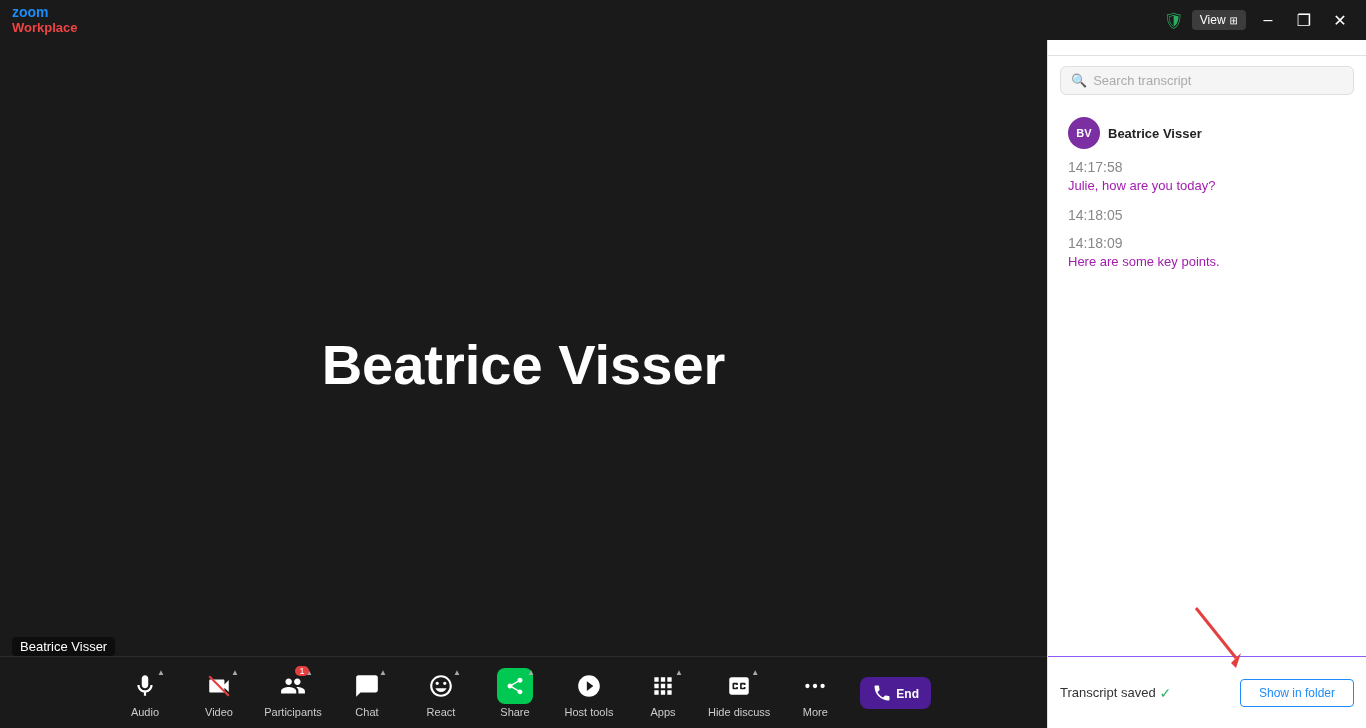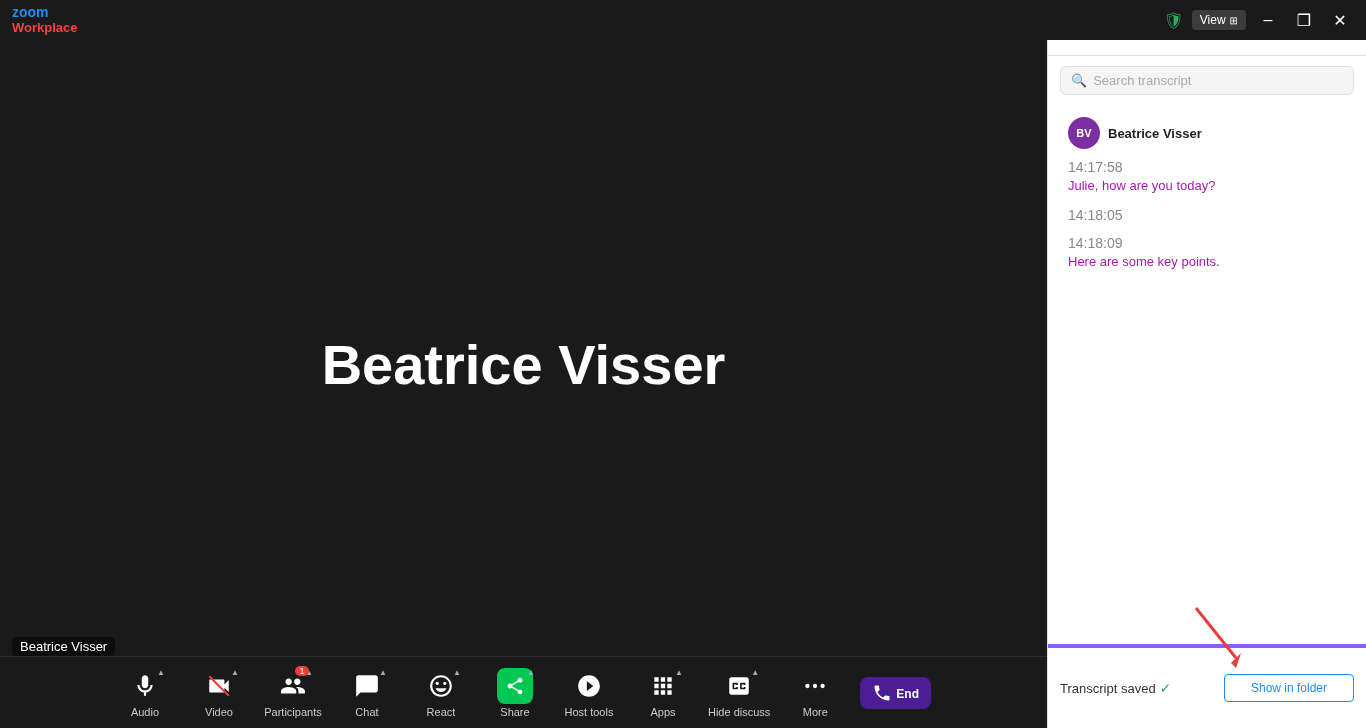--- a/index.html
+++ b/index.html
@@ -83,29 +83,29 @@
       color: white; font-size: 11px; font-weight: 700; flex-shrink: 0;
     }
     .speaker-name { font-size: 13px; font-weight: 600; color: #222; }
 
     .transcript-entry { margin-bottom: 12px; }
     .transcript-time { font-size: 14px; color: #888; margin-bottom: 2px; }
     .transcript-text { font-size: 13px; color: #a21caf; line-height: 1.4; }
 
     
     .panel-footer {
-      height: 84px; border-top: 4px solid #8b5cf6;
+      height: 72px; border-top: 1px solid #8b5cf6;
       display: flex; align-items: center; justify-content: space-between;
       padding: 0 12px; flex-shrink: 0; position: relative;
     }
     .saved-status { display: flex; align-items: center; gap: 4px; font-size: 13px; color: #333; }
     .check-mark { color: #27ae60; font-size: 14px; }
     .show-folder-btn {
       border: 1.5px solid #1d8cf8; color: #1d8cf8; background: white;
-      border-radius: 4px; padding: 6px 26px; font-size: 12px; cursor: pointer; font-weight: 500; text-align: center;
+      border-radius: 4px; padding: 6px 18px; font-size: 12px; cursor: pointer; font-weight: 500; text-align: center;
     }
   </style>
 </head>
 <body>
 
 <div class="title-bar">
   <div class="zoom-logo">
     <div style="display:flex;flex-direction:column;line-height:1.1">
       <span style="color:#1d8cf8;font-size:14px;font-weight:700;">zoom</span>
       <span style="color:#ef4444;font-size:13px;font-weight:700;">Workplace</span>

